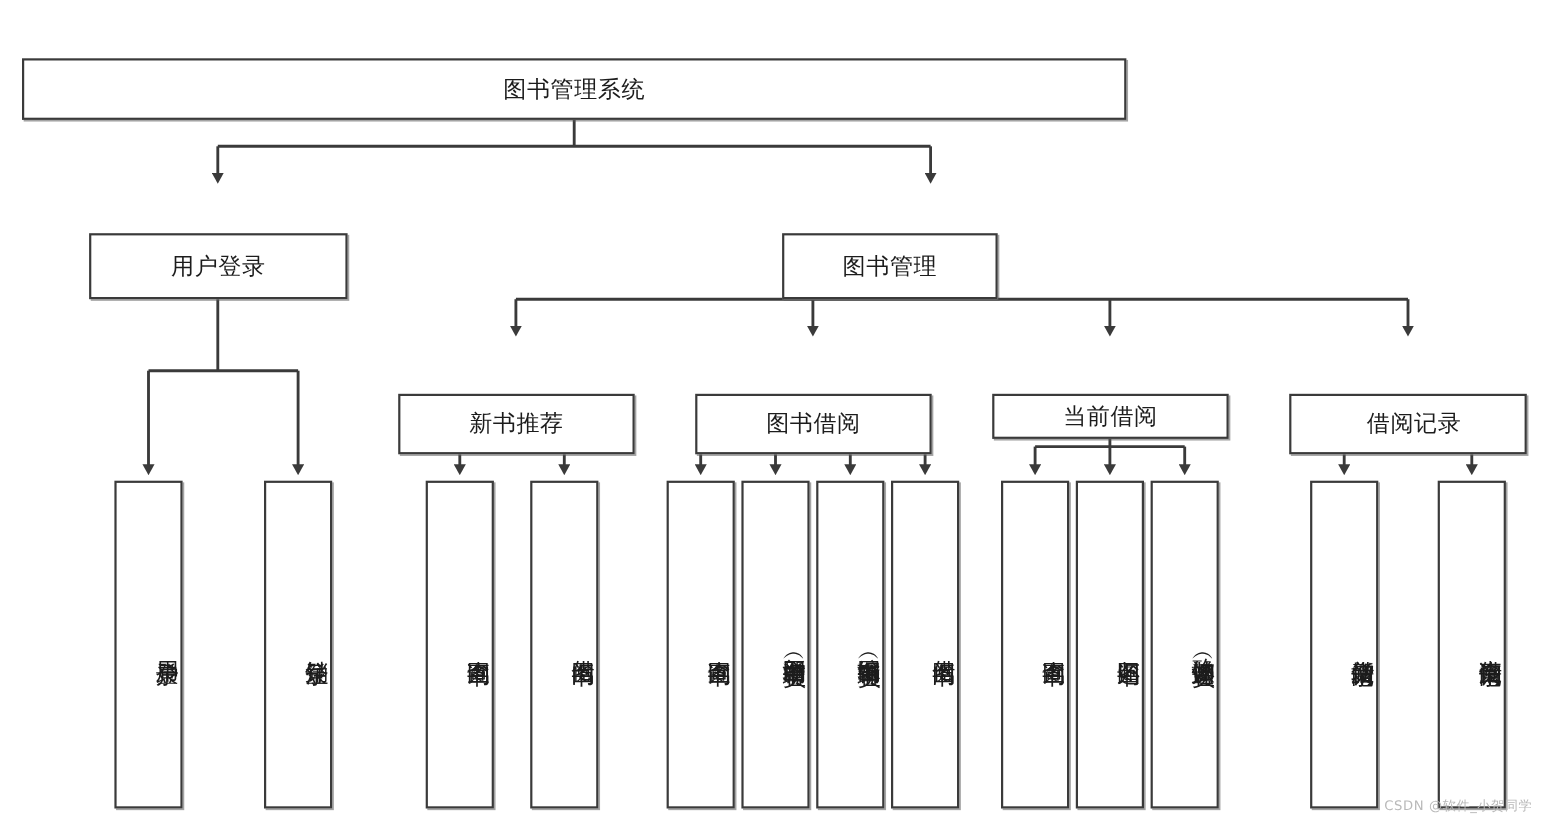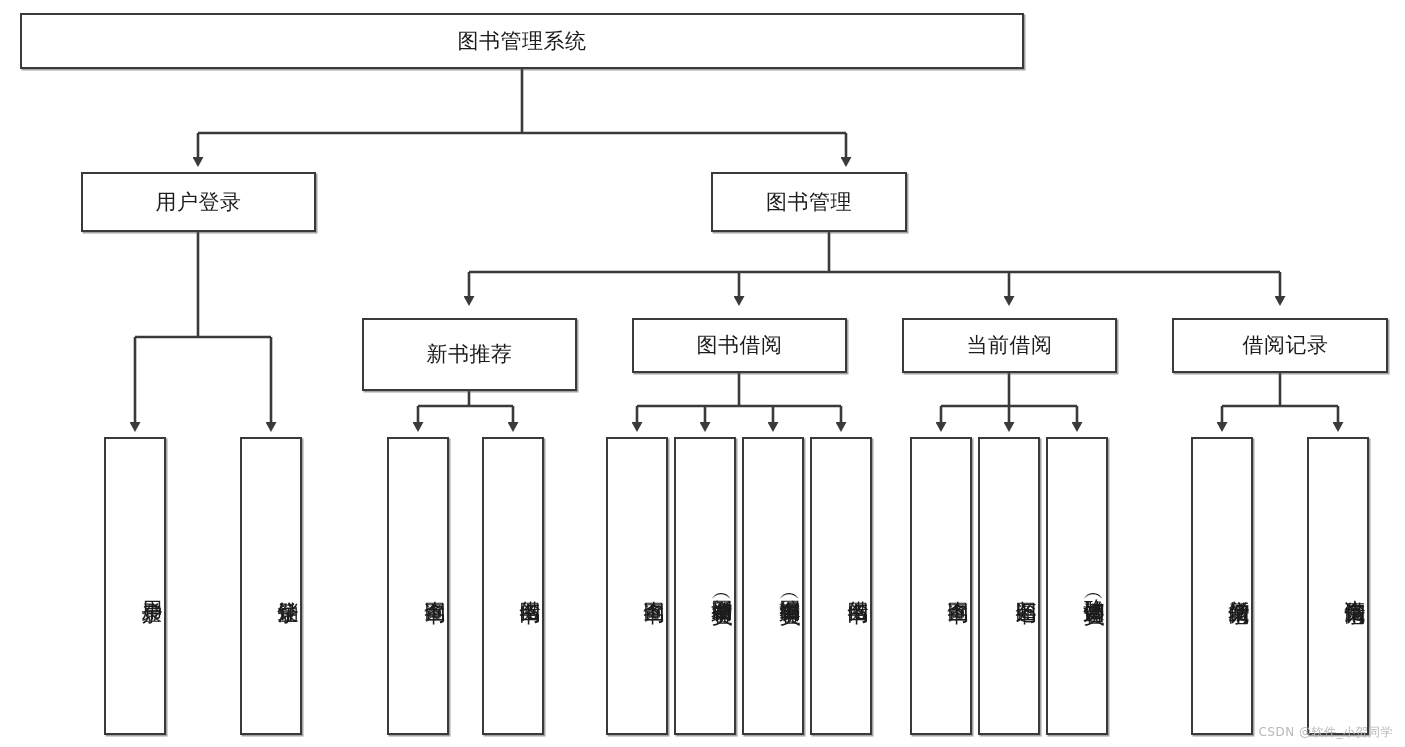--- a/index.html
+++ b/index.html
@@ -33,20 +33,21 @@
     display: flex;
     align-items: center;
     justify-content: center;
     color: #1c1c1c;
     line-height: 1.18;
     text-align: center;
   }
   .node.horiz {
     font-size: 21px;
     letter-spacing: 0.5px;
+    margin-top: 40px;
   }
   .node.vert {
     writing-mode: vertical-rl;
     text-orientation: upright;
     font-size: 21px;
     letter-spacing: 1px;
     padding: 6px 0;
     align-items: flex-start;
     justify-content: center;
   }
@@ -129,27 +130,27 @@
     <span class="node-label">图书管理系统</span>
   </div>
 
   <div class="node horiz" style="left:81px; top:172px; width:235px; height:60px;">
     <span class="node-label">用户登录</span>
   </div>
   <div class="node horiz" style="left:711px; top:172px; width:196px; height:60px;">
     <span class="node-label">图书管理</span>
   </div>
 
-  <div class="node horiz" style="left:362px; top:318px; width:215px; height:73px;">
+  <div class="node horiz" style="left:362px; top:318px; width:215px; height:55px;">
     <span class="node-label">新书推荐</span>
   </div>
   <div class="node horiz" style="left:632px; top:318px; width:215px; height:55px;">
     <span class="node-label">图书借阅</span>
   </div>
-  <div class="node horiz" style="left:902px; top:318px; width:215px; height:55px;">
+  <div class="node horiz" style="left:902px; top:318px; width:215px; height:41px;">
     <span class="node-label">当前借阅</span>
   </div>
   <div class="node horiz" style="left:1172px; top:318px; width:216px; height:55px;padding-left:11px;">
     <span class="node-label">借阅记录</span>
   </div>
 
   <div class="node vert" style="left:104px; top:437px; width:62px; height:298px;">
     <span class="node-label">用户登录</span>
   </div>
   <div class="node vert" style="left:240px; top:437px; width:62px; height:298px;">

